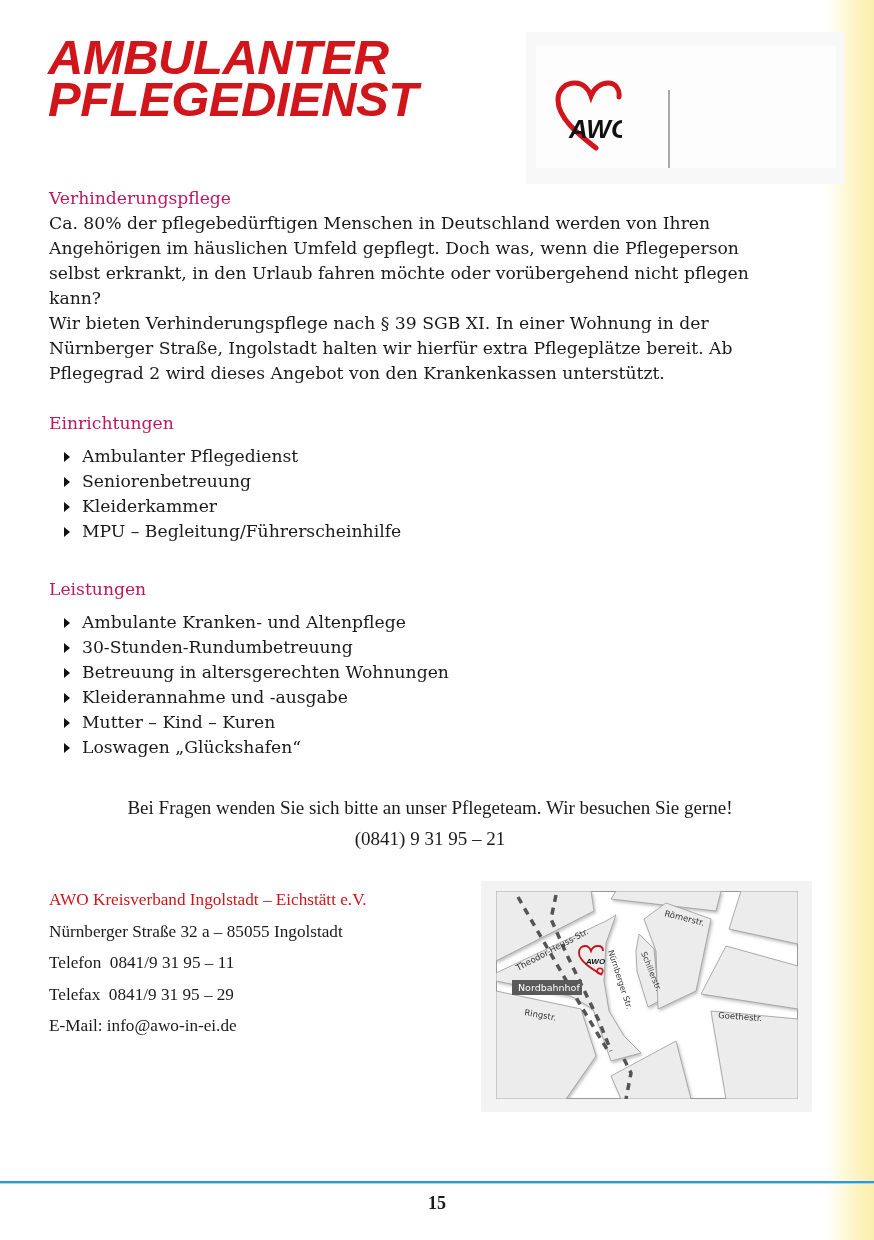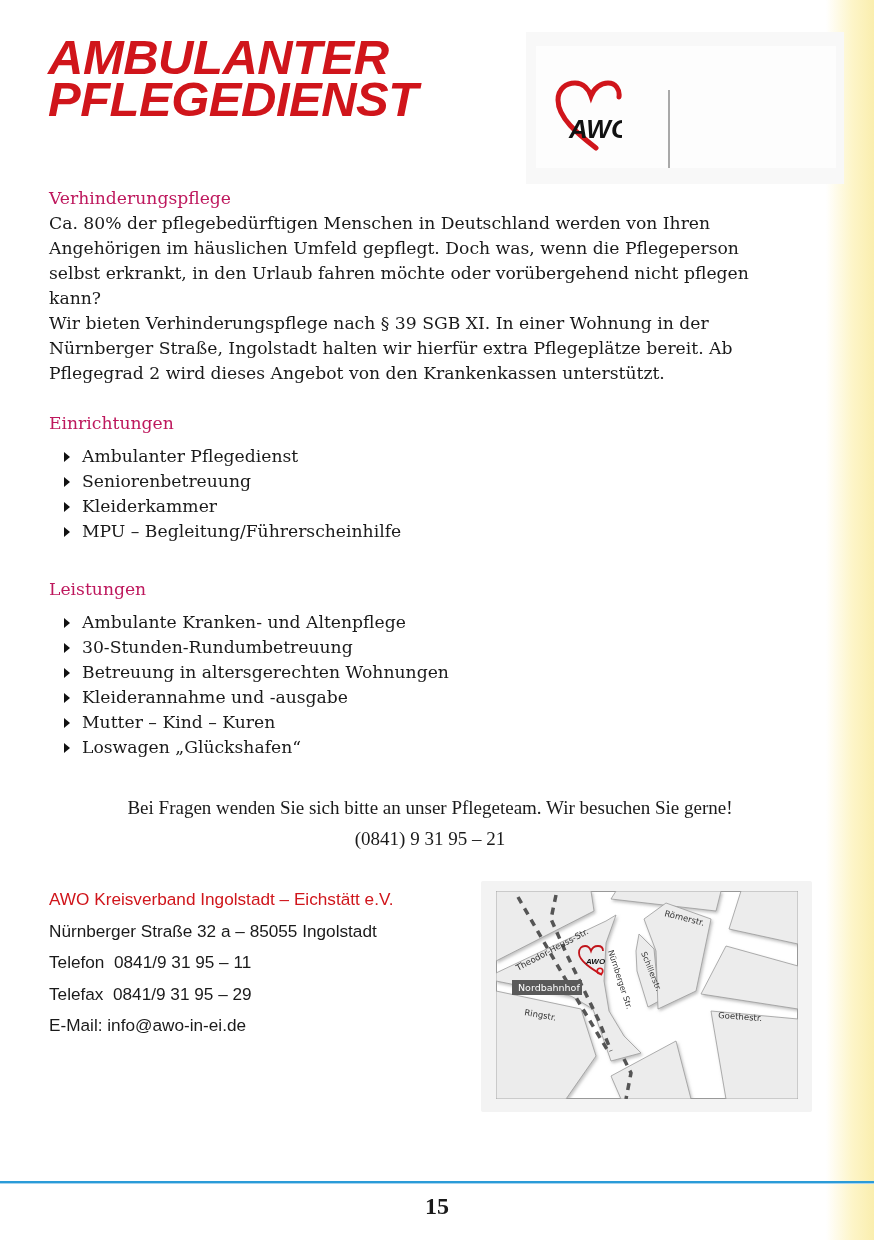--- a/index.html
+++ b/index.html
@@ -47,35 +47,35 @@
     border-top: 5px solid transparent; border-bottom: 5px solid transparent;
     border-left: 6px solid #111;
   }
   .contact-note {
     position: absolute; left: 0; width: 860px; top: 792px; text-align: center;
     font-family: "Liberation Serif", serif; font-size: 19px; line-height: 31px;
   }
   .address {
     position: absolute; left: 49px; top: 884px;
     font-size: 17.2px; line-height: 31.5px;
-    font-family: Liberation Sans, sans-serif;
+    font-family: Liberation Serif, serif;
   }
   .address .heading { color: #d0151b; }
   .map-frame {
     position: absolute; left: 481px; top: 881px; width: 331px; height: 231px;
     background: #f3f3f3; border-radius: 2px;
   }
   .map-frame svg { position: absolute; left: 15px; top: 10px; }
   .footer-line {
     position: absolute; left: 0; top: 1181px; width: 874px; height: 2px; background: #2a9bd8;
     box-shadow: 0 1px 0 #a8d4ee;
   }
   .page-number {
     position: absolute; left: 0; width: 874px; top: 1193px; text-align: center;
-    font-family: "Liberation Serif", serif; font-weight: bold; font-size: 24px;
+    font-family: "Liberation Serif", serif; font-weight: bold; font-size: 18px;
   }
 </style>
 </head>
 <body>
 
 <div class="side-gradient"></div>
 
 <div class="title">
   <div>AMBULANTER</div>
   <div>PFLEGEDIENST</div>

